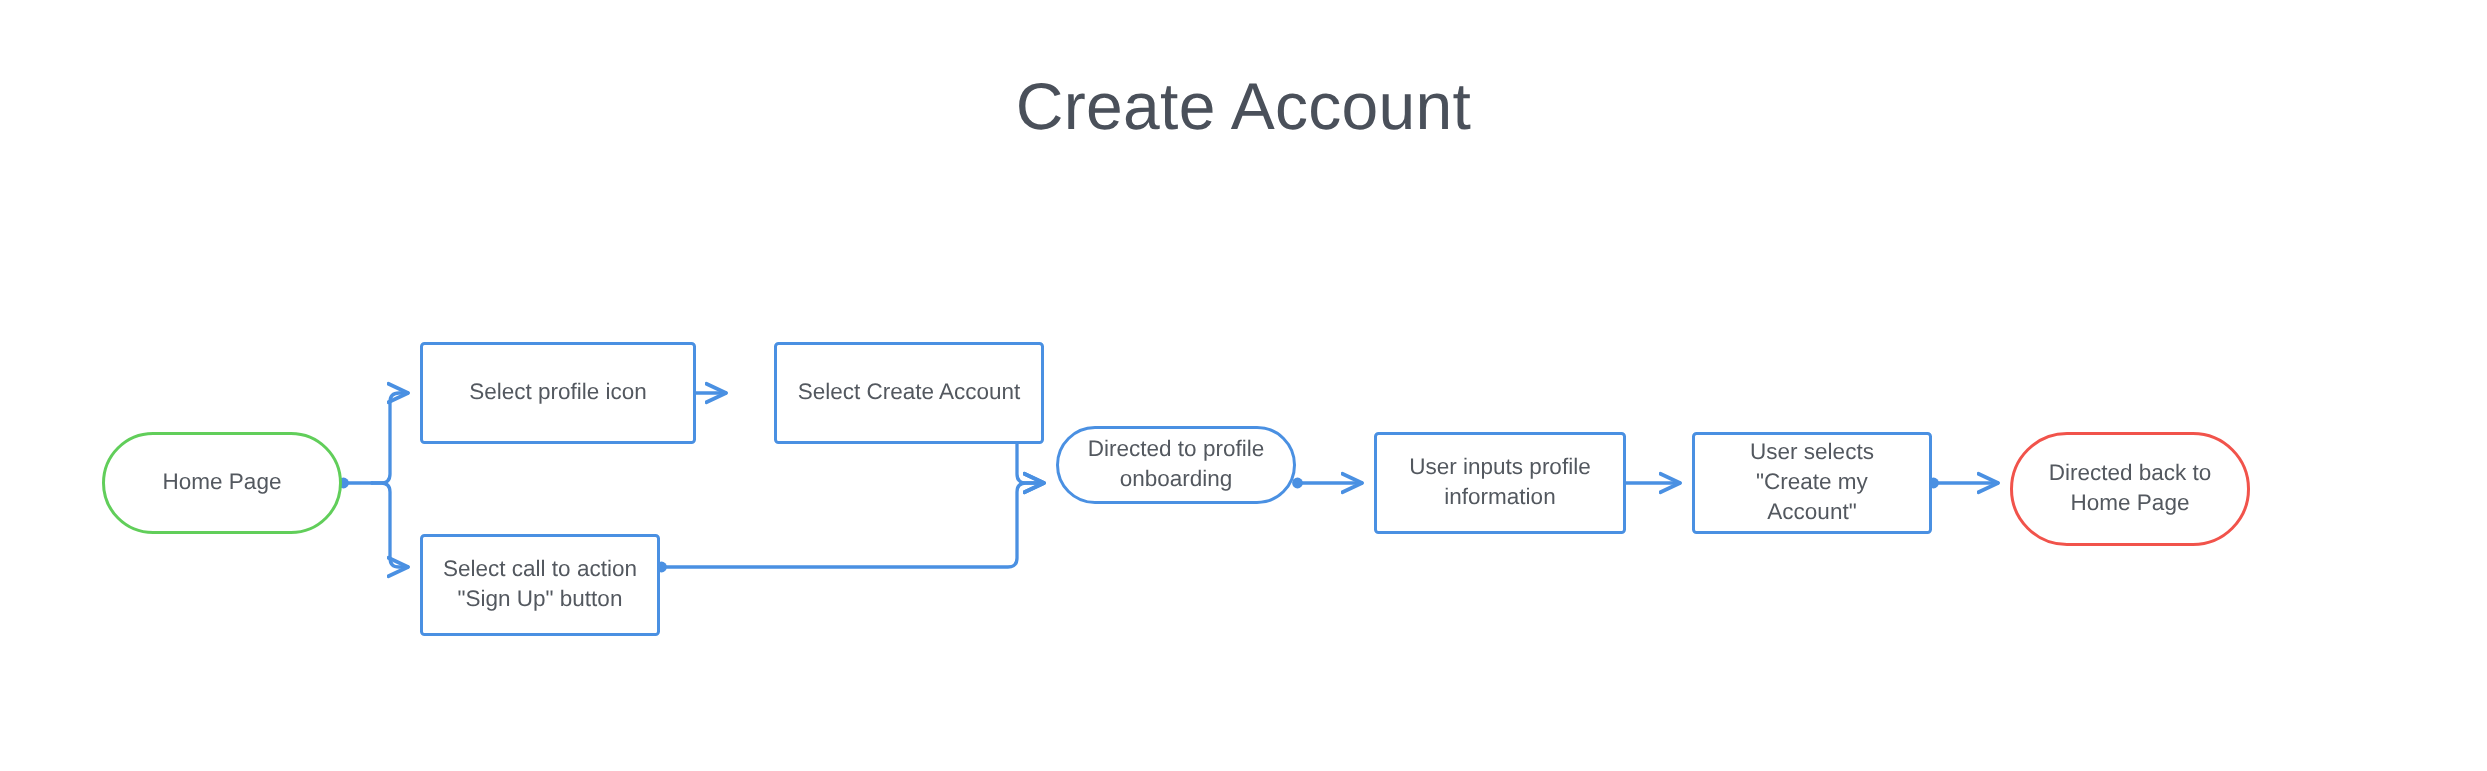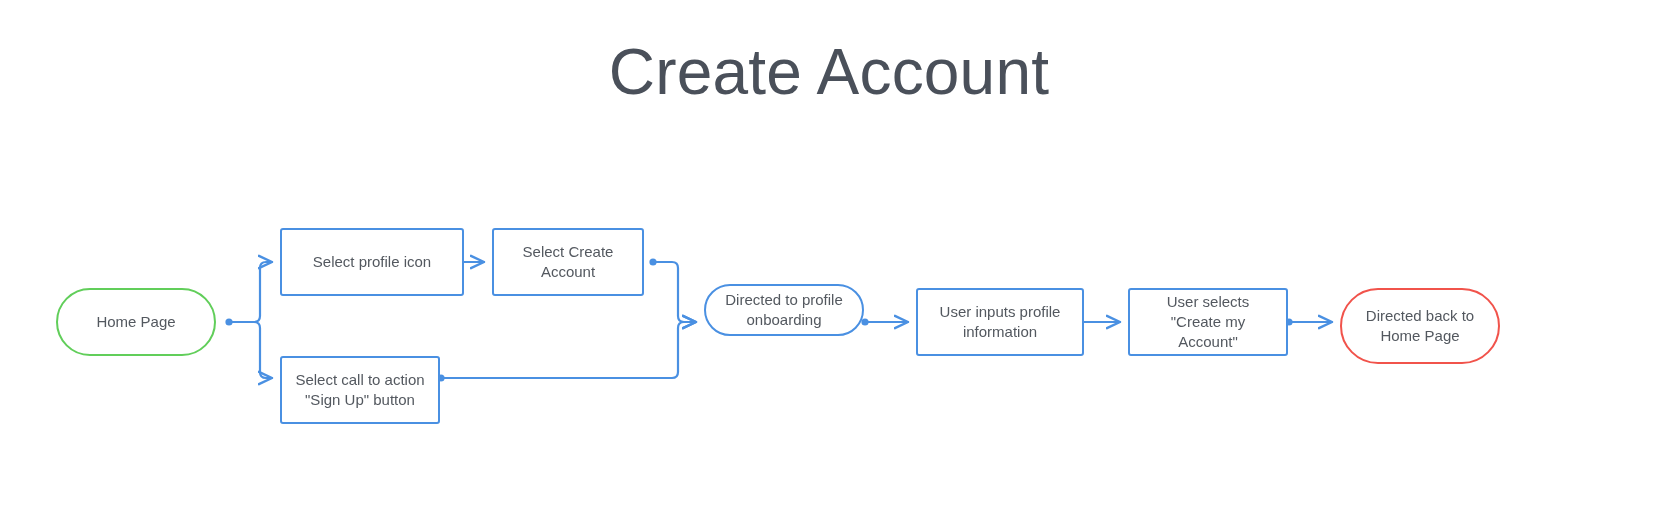--- a/index.html
+++ b/index.html
@@ -18,21 +18,21 @@
     height: 514px;
     background: #ffffff;
     overflow: hidden;
   }
   #page-title {
     position: absolute;
     left: 0;
     top: 36px;
     width: 1658px;
     text-align: center;
-    font-size: 64px;
+    font-size: 44px;
     font-weight: 400;
     color: #4a505a;
     letter-spacing: 0.2px;
     line-height: 72px;
   }
   svg#edges {
     position: absolute;
     left: 0;
     top: 0;
     width: 1658px;
@@ -112,29 +112,29 @@
       <circle cx="865" cy="322" r="3.6" fill="#4a90e2" stroke="none"></circle>
 
       <path d="M 1077 322 L 1120 322" marker-end="url(#arrow)"></path>
       <circle cx="1077" cy="322" r="3.6" fill="#4a90e2" stroke="none"></circle>
 
       <path d="M 1289 322 L 1332 322" marker-end="url(#arrow)"></path>
       <circle cx="1289" cy="322" r="3.6" fill="#4a90e2" stroke="none"></circle>
     </g>
   </svg>
 
-  <div class="node pill start" style="left:56px; top:288px; width:160px; height:68px;justify-content:center;">
+  <div class="node pill start" style="left:68px; top:288px; width:160px; height:68px;justify-content:center;">
     <span class="node-label">Home Page</span>
   </div>
 
   <div class="node rect" style="left:280px; top:228px; width:184px; height:68px;">
     <span class="node-label">Select profile icon</span>
   </div>
 
-  <div class="node rect" style="left:492px; top:228px; width:152px; height:68px;">
+  <div class="node rect" style="left:516px; top:228px; width:180px; height:68px;">
     <span class="node-label">Select Create Account</span>
   </div>
 
   <div class="node rect" style="left:280px; top:356px; width:160px; height:68px;">
     <span class="node-label">Select call to action "Sign Up" button</span>
   </div>
 
   <div class="node pill mid" style="left:704px; top:284px; width:160px; height:52px;">
     <span class="node-label">Directed to profile onboarding</span>
   </div>

